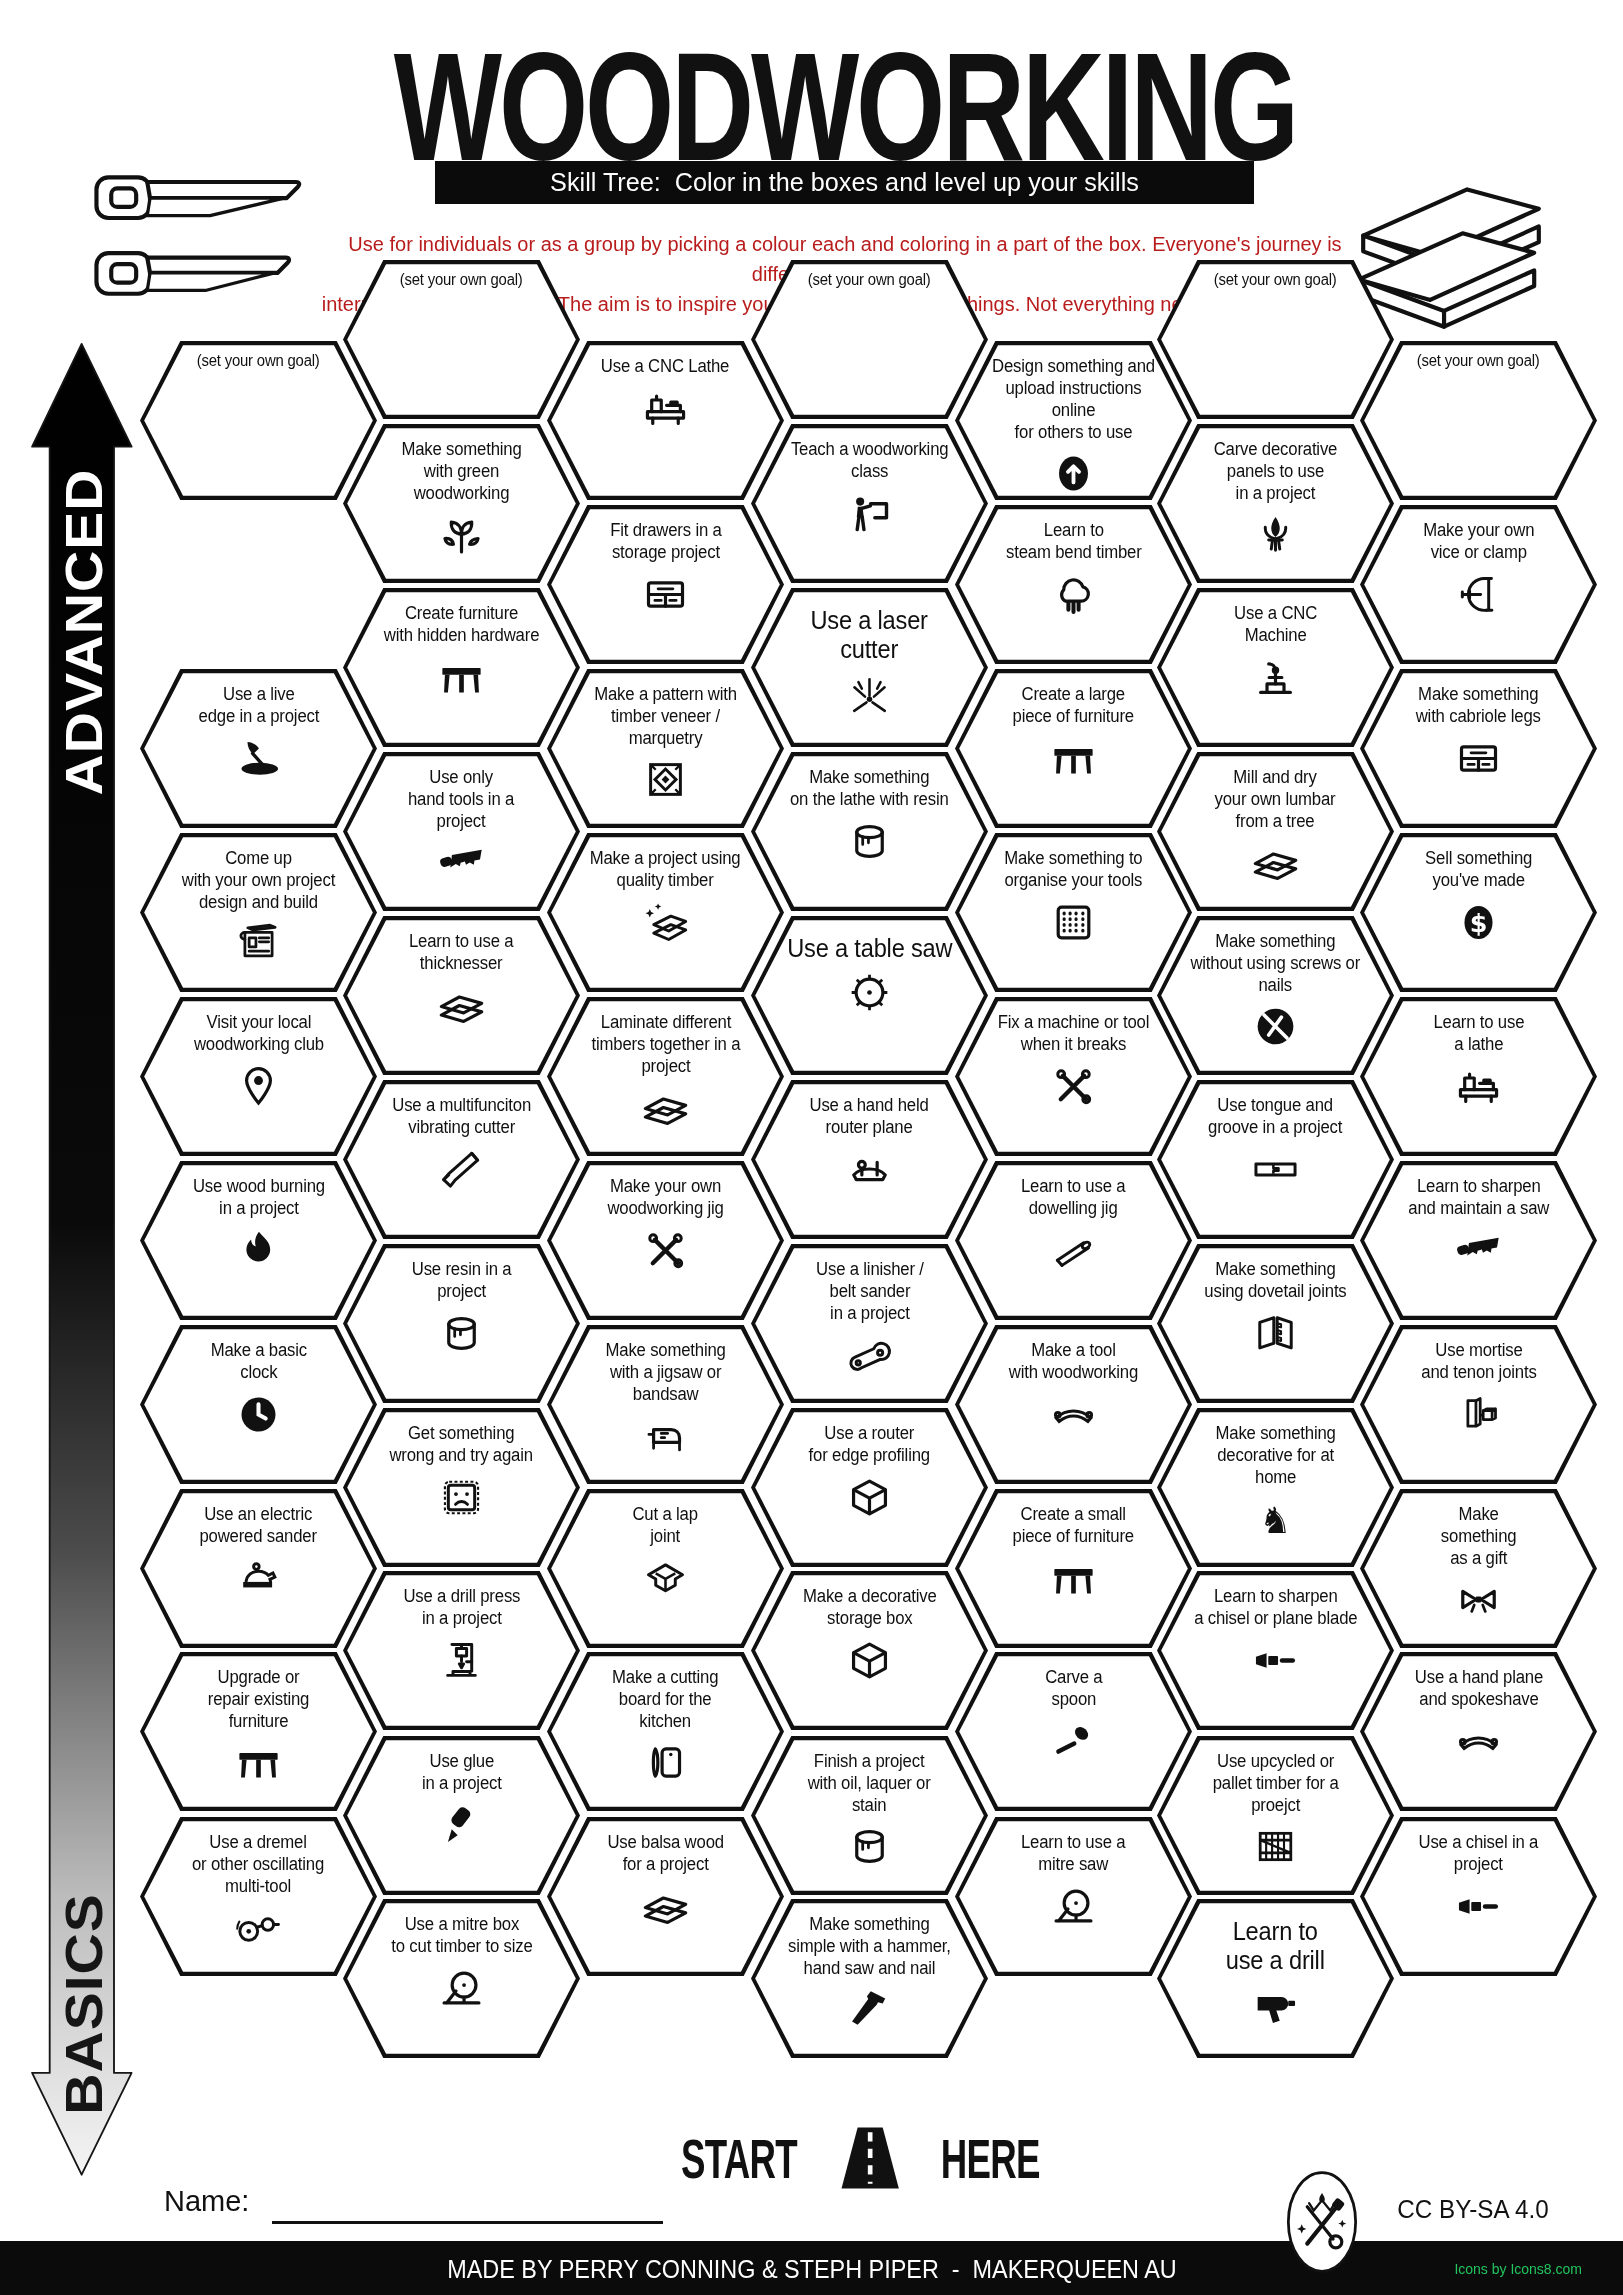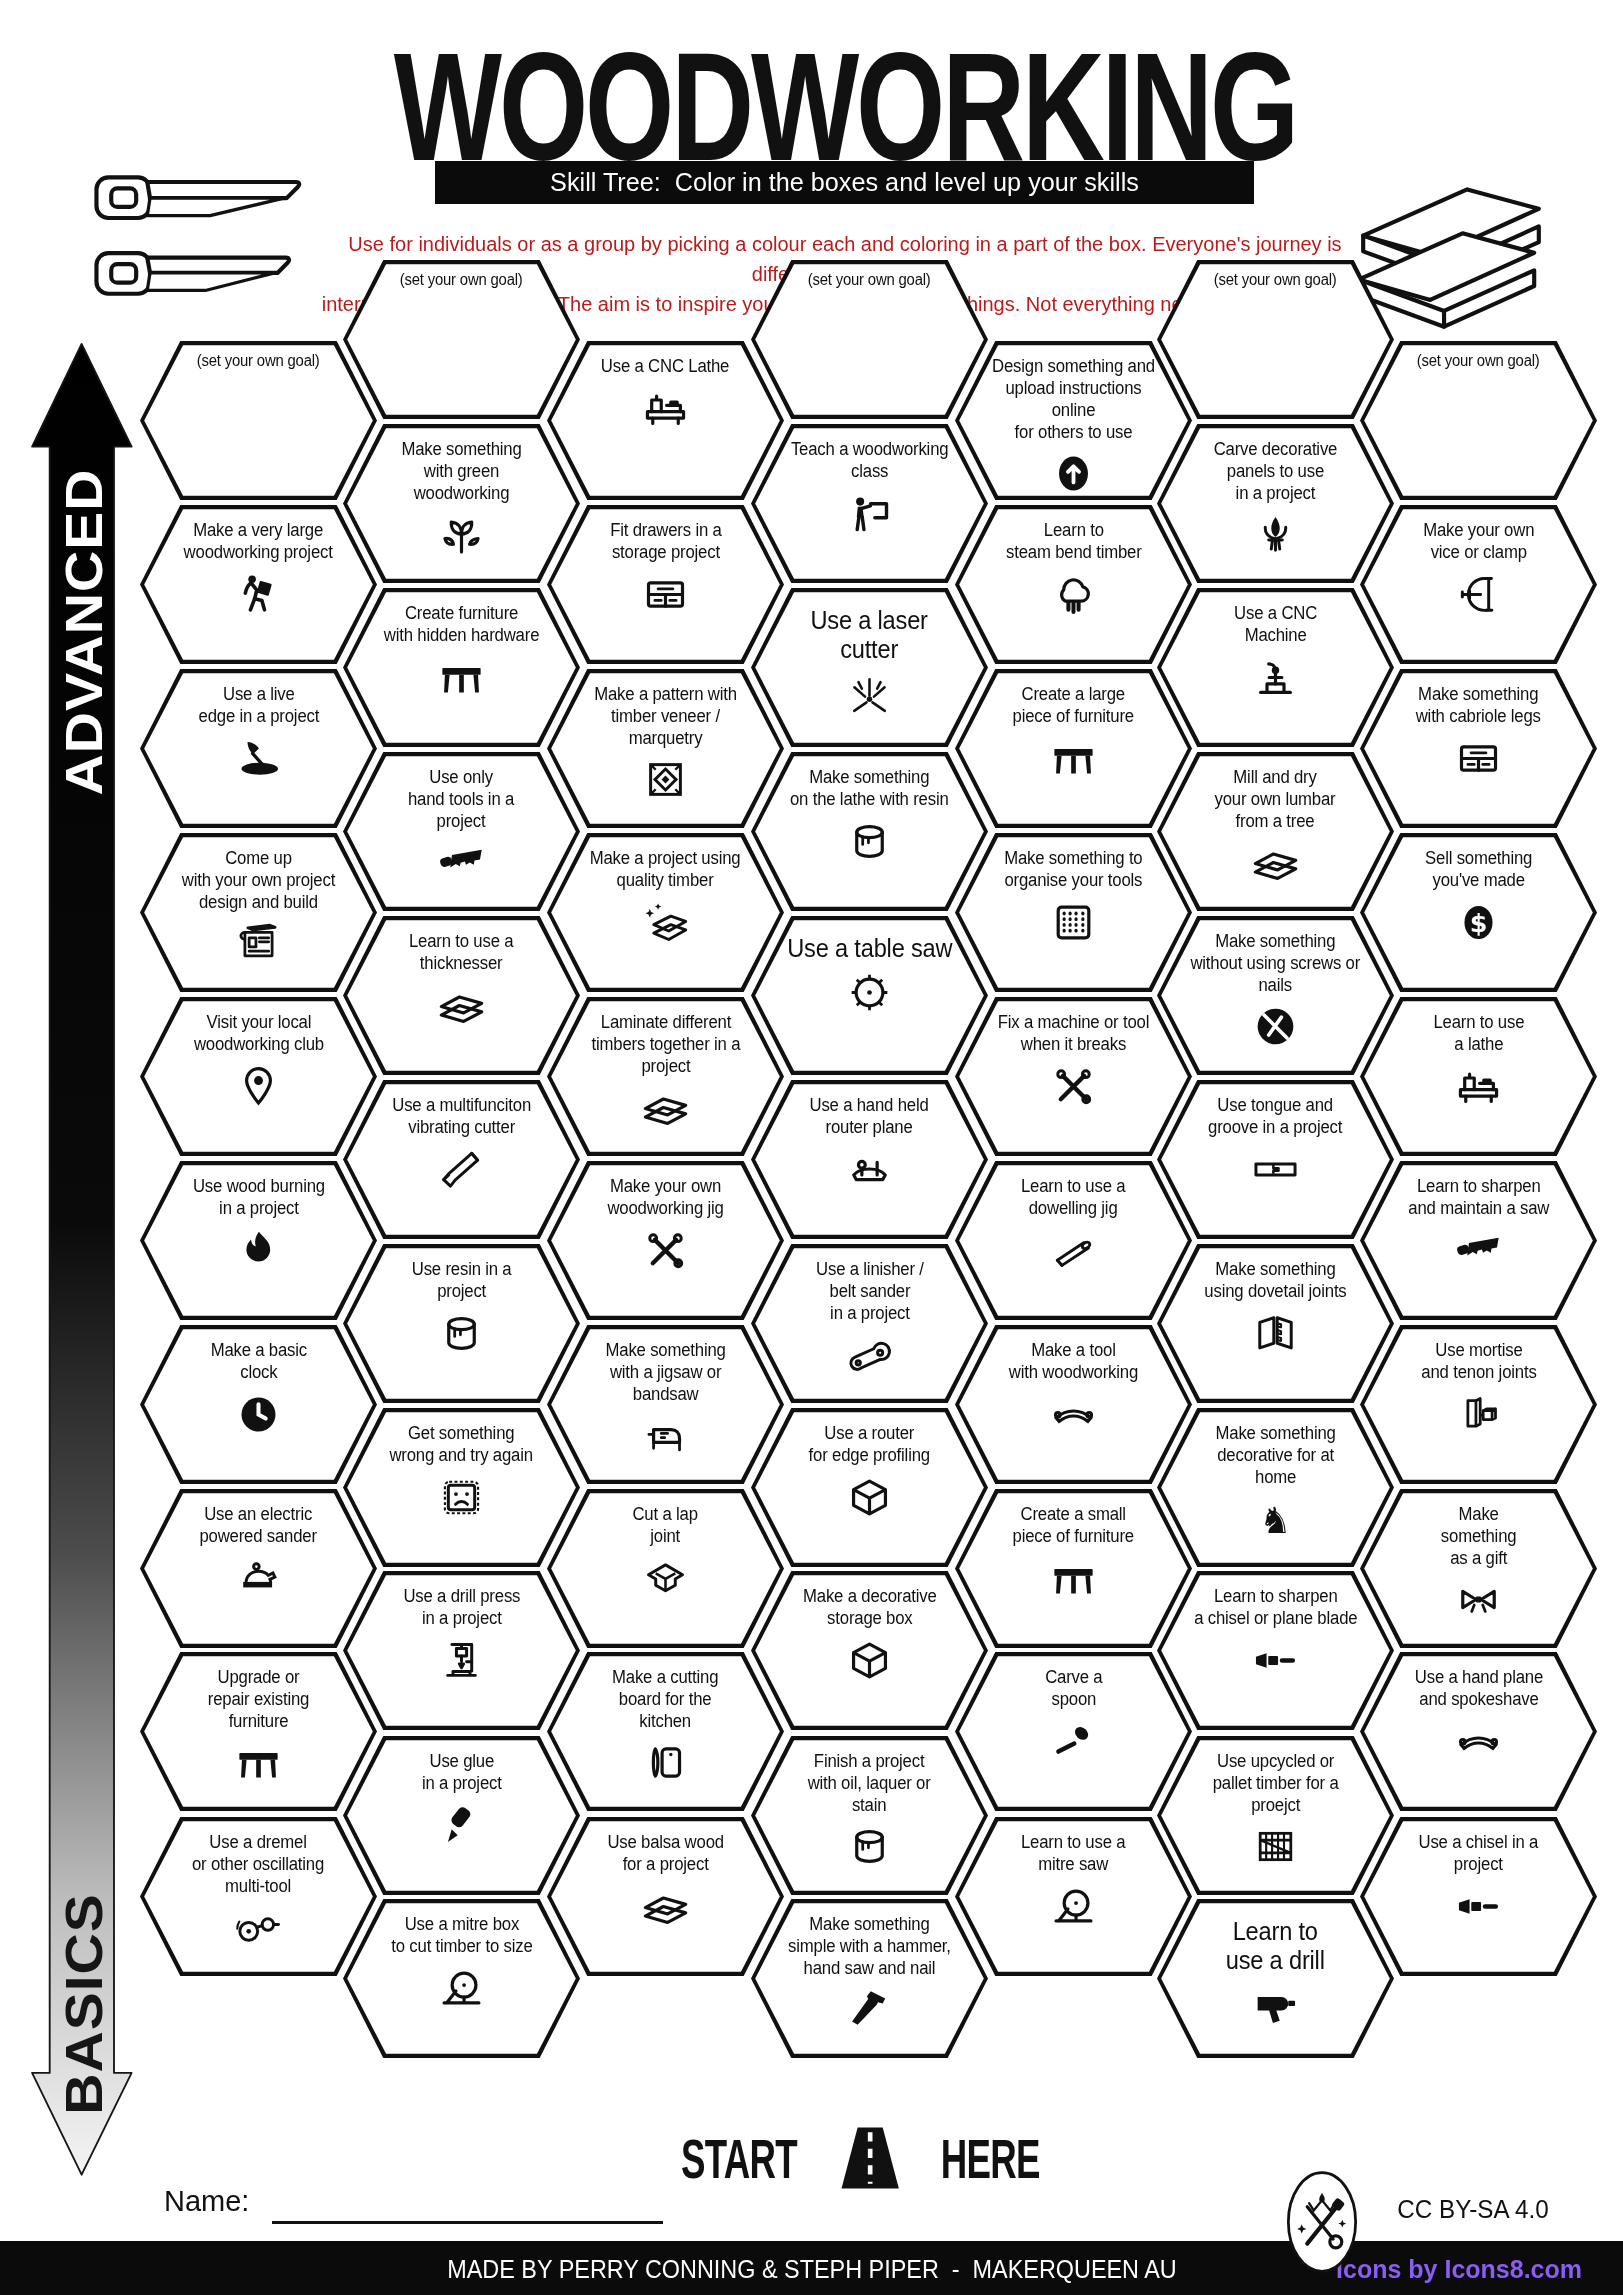--- a/index.html
+++ b/index.html
@@ -36,21 +36,21 @@
   .hicon{width:51px;height:51px;margin-top:4.6px;flex:none;}
   
   #start-here{position:absolute;left:859px;top:2115px;transform:translateX(-50%);
               display:flex;align-items:center;gap:9px;}
   .start-word{font-size:47px;font-weight:bold;transform:scaleX(.78) scaleY(1.18);letter-spacing:-0.9px;}
   #name-label{position:absolute;left:164px;top:2185px;font-size:29px;}
   #name-line{position:absolute;left:272px;top:2221px;width:391px;height:2.8px;background:#111;}
   #footer-bar{position:absolute;left:0;top:2241px;width:1623px;height:55px;background:#0b0b0b;}
   #credit{position:absolute;left:50%;top:50%;transform:translate(-50%,-50%) scaleX(.9);
           color:#fff;font-size:26px;white-space:pre;}
-  #icons-credit{position:absolute;right:41px;top:50%;transform:translateY(-50%);color:#8b5cf6;font-size:25px;font-weight:bold;}
+  #icons-credit{position:absolute;right:41px;top:50%;transform:translateY(-50%);color:#22c55e;font-size:14px;}
   #license{position:absolute;right:72px;top:2195px;font-size:25px;transform:scaleX(.97);}
   #logo{position:absolute;left:1285px;top:2169px;z-index:5;}
 </style>
 </head>
 <body>
 
 <div id="page">
 
   <svg width="0" height="0" style="position:absolute" aria-hidden="true">
     <defs>
@@ -451,31 +451,20 @@
   <div class="axis-label" id="bas-label">BASICS</div>
 
   <div id="grid">
       <div class="hex goal" style="left: 140px; top: 341px;">
         <div class="hb"></div>
         <div class="hi"></div>
         <div class="hc">
           <div class="ht">(set your own goal)</div>
         </div>
       </div>
-      <div class="hex" style="left: 140px; top: 505px;">
-        <div class="hb"></div>
-        <div class="hi"></div>
-        <div class="hc">
-          <div class="ht">Make a very large
-woodworking project</div>
-          <svg viewBox="0 0 24 24" class="hicon">
-            <use href="#i-carry"></use>
-          </svg>
-        </div>
-      </div>
       <div class="hex" style="left: 140px; top: 669px;">
         <div class="hb"></div>
         <div class="hi"></div>
         <div class="hc">
           <div class="ht">Use a live
 edge in a project</div>
           <svg viewBox="0 0 24 24" class="hicon">
             <use href="#i-axe"></use>
           </svg>
         </div>

